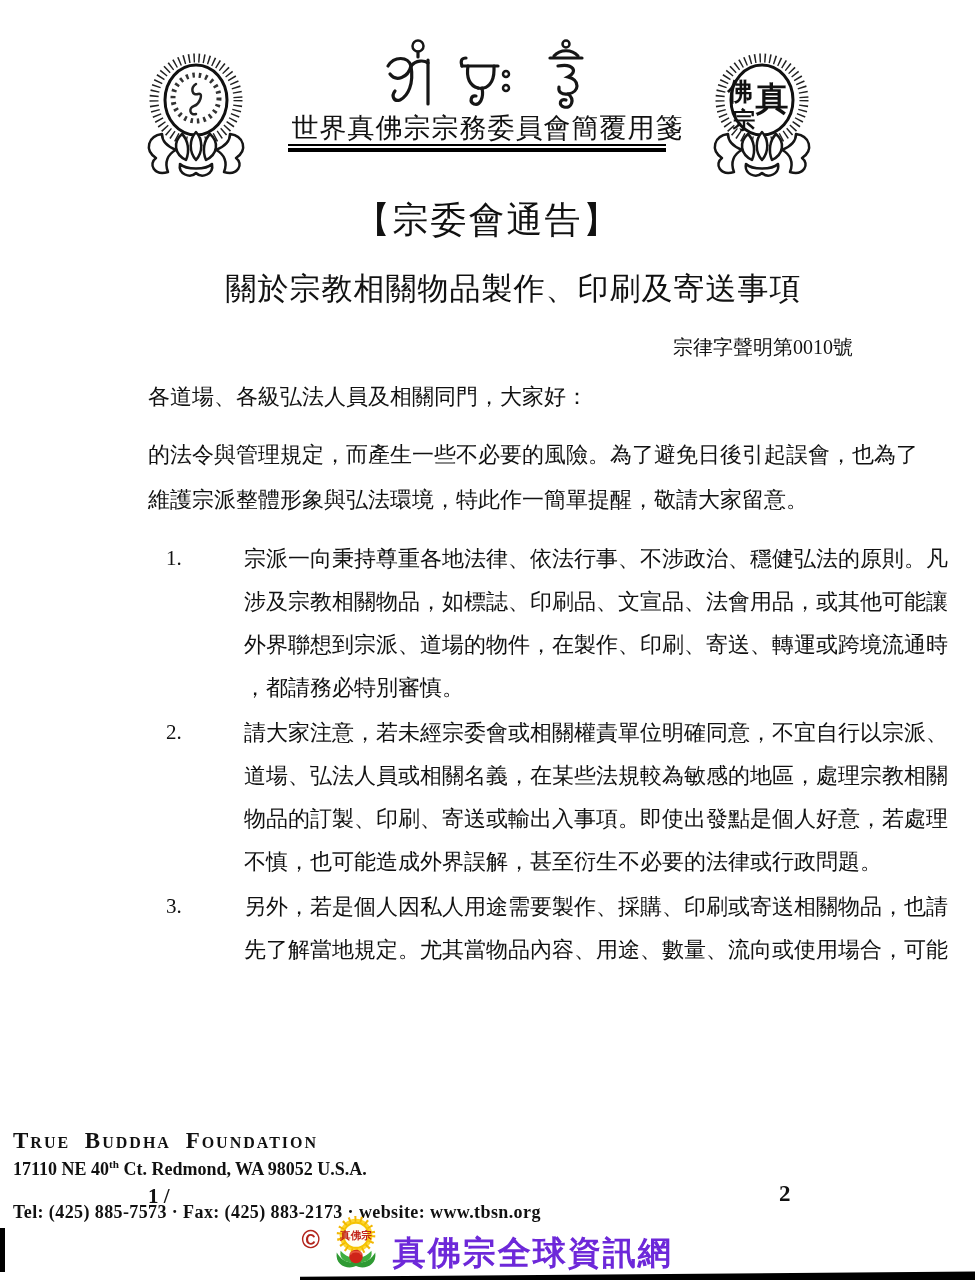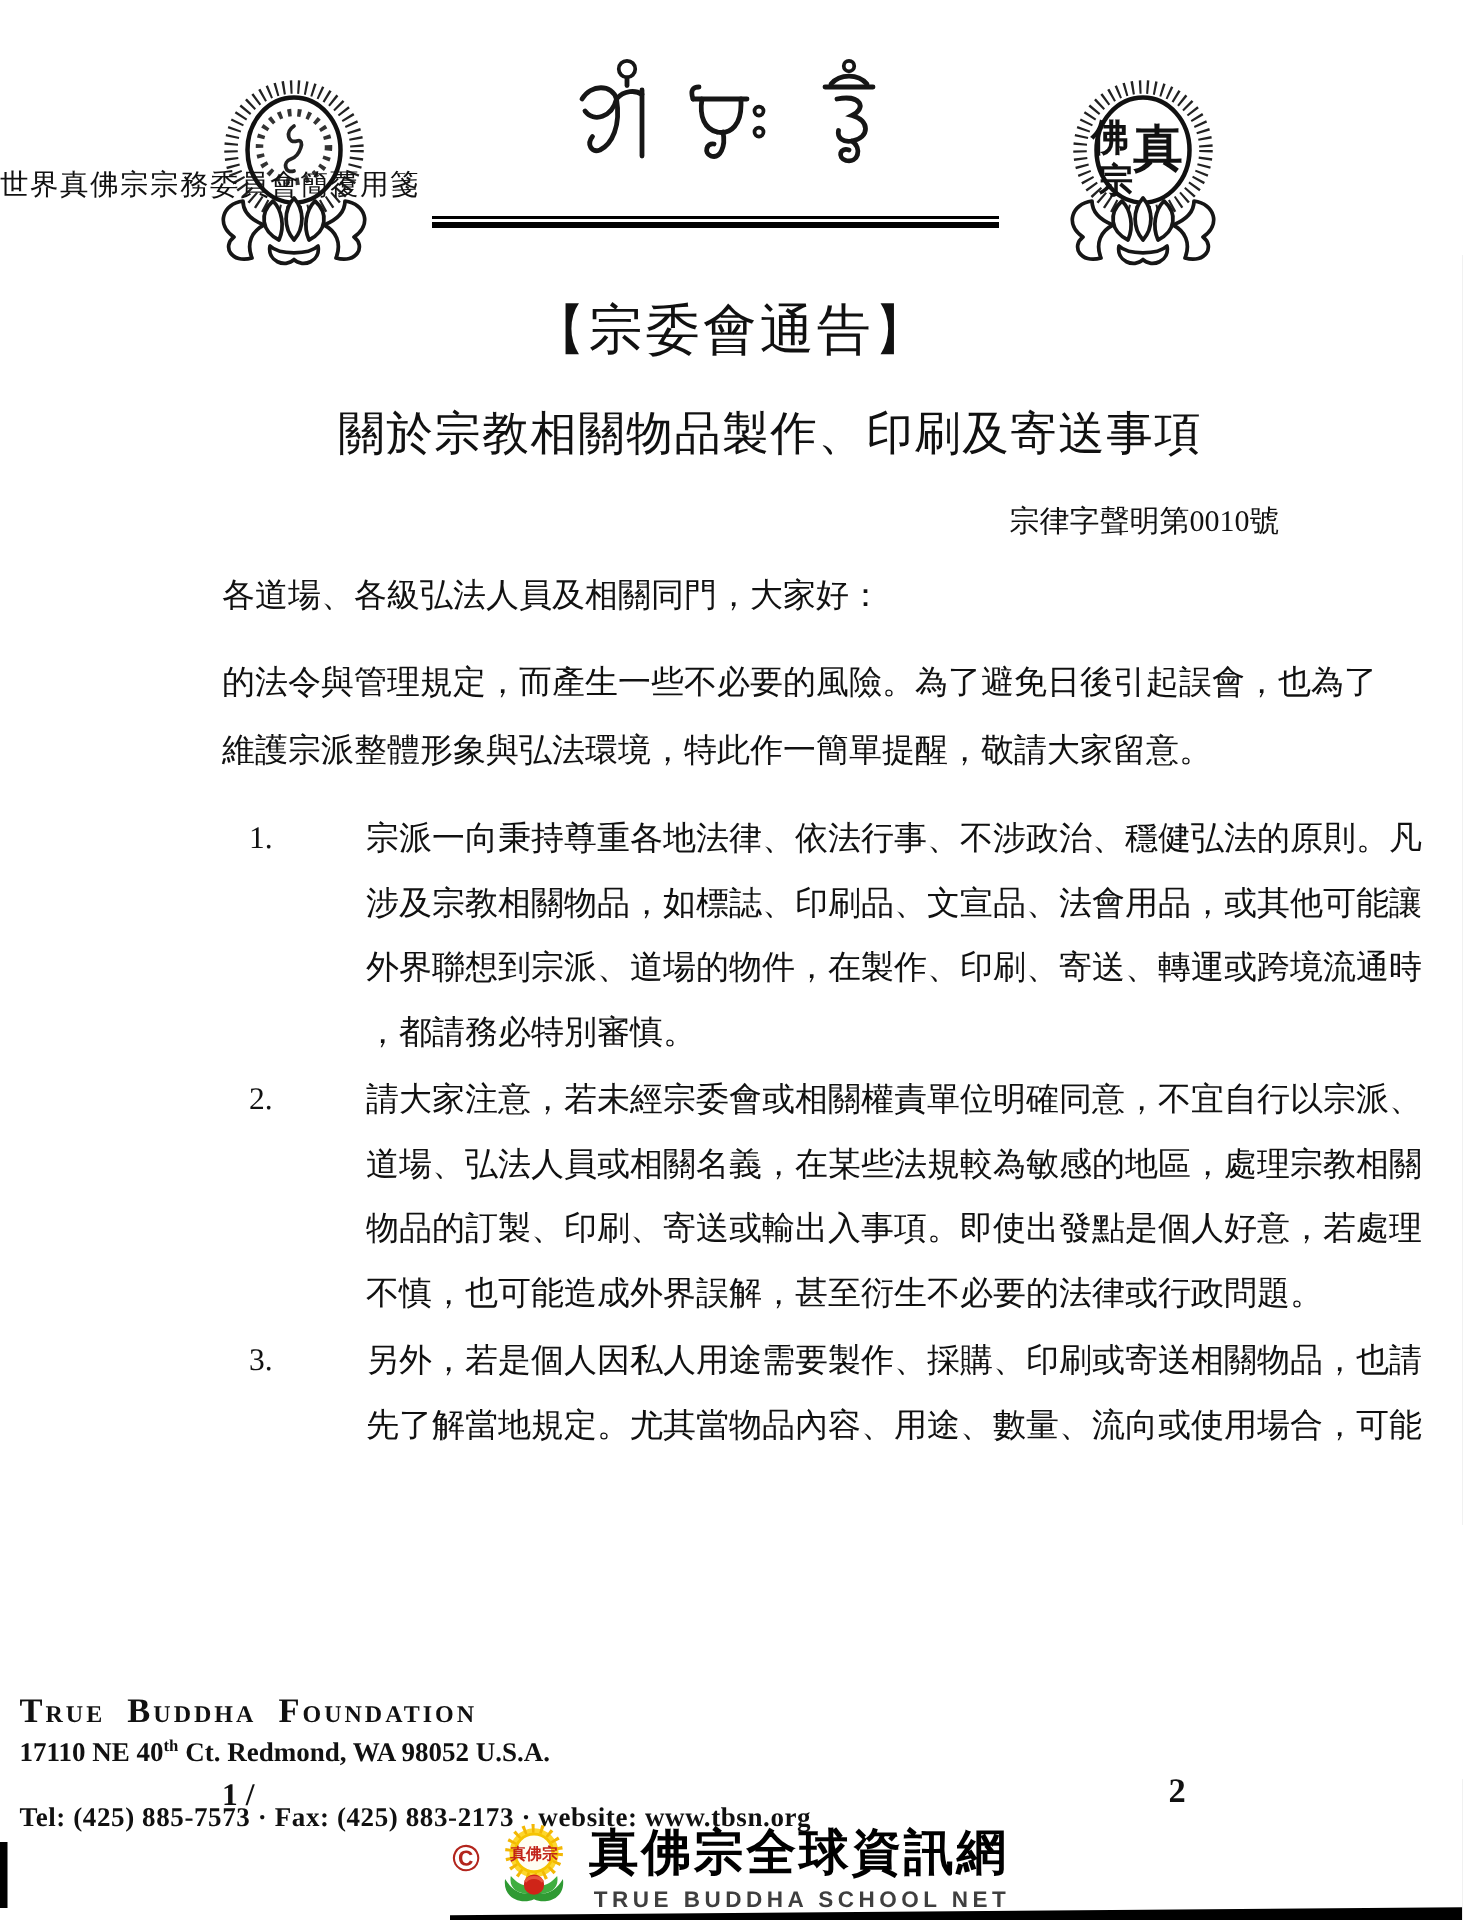--- a/index.html
+++ b/index.html
@@ -7,22 +7,22 @@
     position:relative;width:975px;height:1280px;background:#ffffff;
     font-family:"Liberation Serif","DejaVu Serif",serif;color:#111;
     overflow:hidden;margin:0 auto;
   }
   
   .seal{position:absolute;top:48px;width:112px;height:132px;}
   .seal.left{left:140px;}
   .seal.right{left:706px;}
   .syllables{position:absolute;top:36px;left:50%;transform:translateX(-50%);}
   .lh-title{
-    position:absolute;top:110px;left:0;width:100%;text-align:left;
-    font-size:19px;letter-spacing:1px;font-weight:500;
+    position:absolute;top:110px;left:0;width:100%;text-align:center;
+    font-size:27px;letter-spacing:1px;font-weight:500;
   }
   .lh-rule{
     position:absolute;top:144px;left:288px;width:378px;height:8px;
     border-top:2px solid #000;border-bottom:4px solid #000;box-sizing:border-box;
   }
   
   .notice-heading{
     position:absolute;top:196px;left:0;width:100%;text-align:center;
     font-size:36px;font-weight:normal;letter-spacing:2px;
   }
@@ -52,21 +52,21 @@
   .page-mark.left{left:148px;top:1184px;}
   .page-mark.right{left:779px;top:1181px;font-size:23px;}
   
   .watermark{
     position:absolute;top:1212px;left:0;width:100%;
     display:flex;justify-content:center;align-items:flex-start;gap:9px;
   }
   .wm-copy{color:#b3251d;font-size:25px;font-weight:bold;margin-top:13px;font-family:"Liberation Sans",sans-serif;}
   .wm-col{display:flex;flex-direction:column;align-items:center;}
   .wm-zh{
-    font-size:33px;font-weight:bold;color:#000000;letter-spacing:2px;margin-top:1px;
+    font-size:33px;font-weight:bold;color:#6d28d9;letter-spacing:2px;margin-top:19px;
     font-family:"Liberation Serif","DejaVu Serif",serif;
     text-align:right;
   }
   .wm-en{
     font-size:15px;font-weight:bold;color:#3f3f3f;letter-spacing:3px;margin-top:0px;
     font-family:"Liberation Sans","DejaVu Sans",sans-serif;align-self:flex-start;margin-left:4px;
   }
   
   .scan-bar-bottom{
     position:absolute;left:300px;right:0;bottom:0;height:9px;background:#000;

